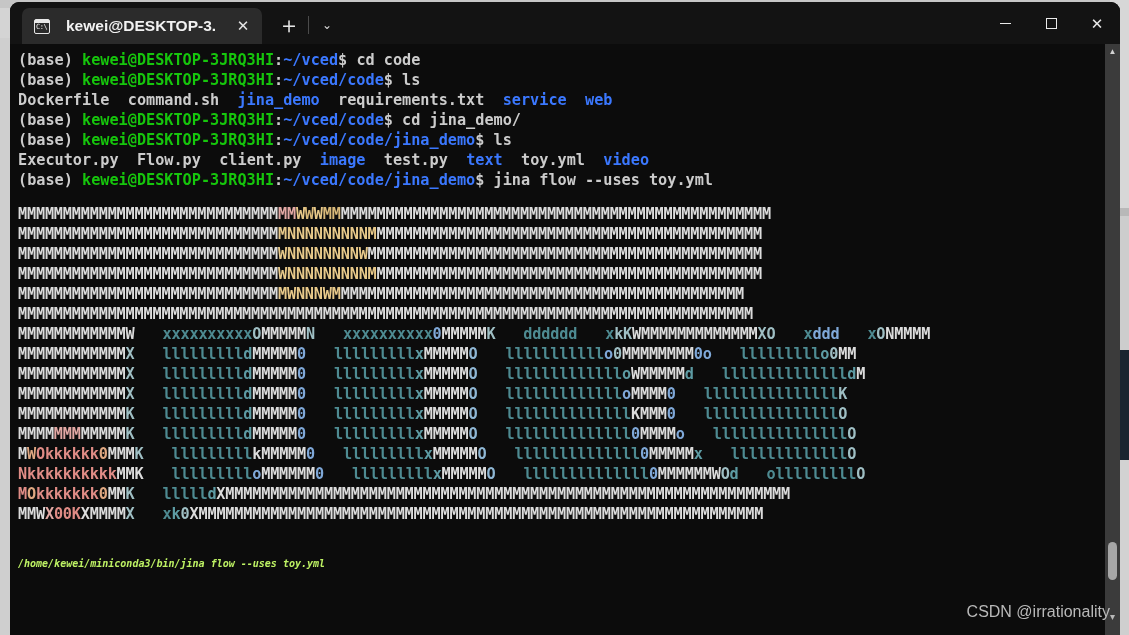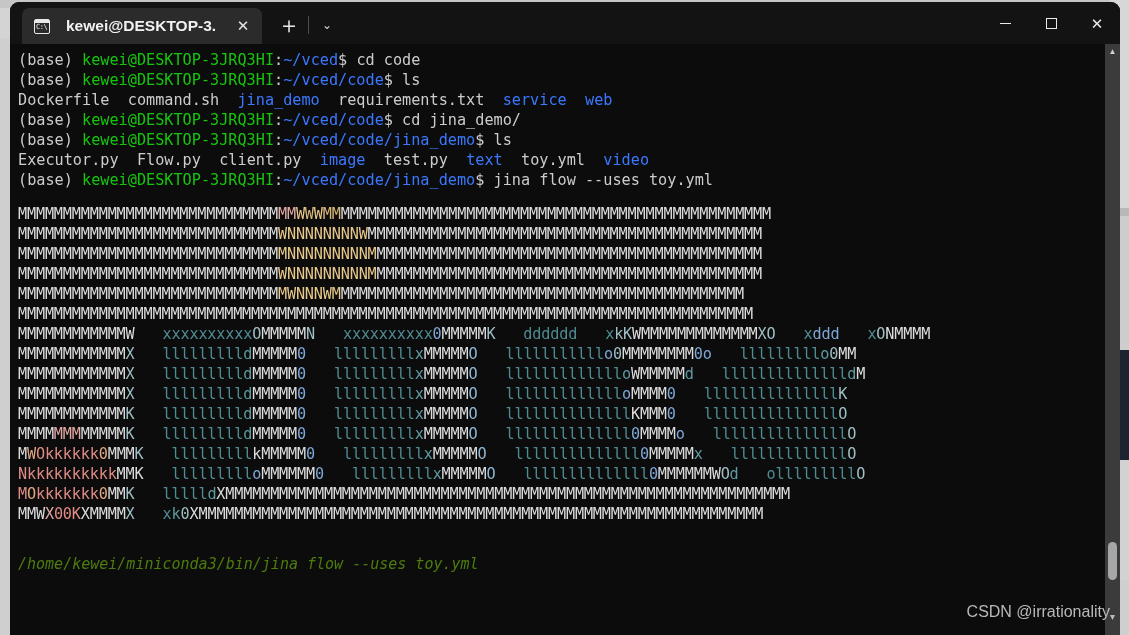--- a/index.html
+++ b/index.html
@@ -139,20 +139,21 @@
   .wc .glyph-min { display:block; width: 11px; height: 1px; background: #eaeaea; }
   .wc .glyph-max { display:block; width: 11px; height: 11px; border: 1px solid #eaeaea; box-sizing: border-box; }
   .wc .glyph-close { font-size: 15px; line-height: 15px; }
 
   
   .term {
     position: relative;
     height: 591px;
     background: #0c0c0c;
     overflow: hidden;
+    font-weight: bold;
   }
   .term-inner {
     padding: 6px 0 0 8px;
   }
   .line {
     font-family: "DejaVu Sans Mono", monospace;
     font-size: 15.2px;
     line-height: 20px;
     white-space: pre;
     color: #cccccc;
@@ -180,24 +181,24 @@
   .a-tl2{ color: #5d9ba3; }
   .a-bl { color: #7fa8d8; }
   .a-sl { color: #8fb7d4; }
   .a-rd { color: #e08c86; }
   .a-or { color: #e0a882; }
   .a-dk { color: #9fbfc4; }
 
   .statusline {
     margin-top: 30px;
     font-family: "DejaVu Sans Mono", monospace;
-    font-size: 15px;
+    font-size: 10px;
     line-height: 20px;
     white-space: pre;
-    color: #4d7c0f;
+    color: #bef264;
     font-style: italic;
   }
 
   
   .sb {
     position: absolute;
     right: 0; top: 0;
     width: 15px;
     height: 591px;
     background: #3b3b3b;
@@ -282,22 +283,22 @@
             <div class="line"><span class="c-white">(base) </span><span class="c-green">kewei@DESKTOP-3JRQ3HI</span><span class="c-white">:</span><span class="c-blue">~/vced</span><span class="c-white">$ </span><span class="c-white">cd code</span></div>
             <div class="line"><span class="c-white">(base) </span><span class="c-green">kewei@DESKTOP-3JRQ3HI</span><span class="c-white">:</span><span class="c-blue">~/vced/code</span><span class="c-white">$ </span><span class="c-white">ls</span></div>
             <div class="line"><span class="c-white">Dockerfile</span><span class="c-white">  </span><span class="c-white">command.sh</span><span class="c-white">  </span><span class="c-blue">jina_demo</span><span class="c-white">  </span><span class="c-white">requirements.txt</span><span class="c-white">  </span><span class="c-blue">service</span><span class="c-white">  </span><span class="c-blue">web</span></div>
             <div class="line"><span class="c-white">(base) </span><span class="c-green">kewei@DESKTOP-3JRQ3HI</span><span class="c-white">:</span><span class="c-blue">~/vced/code</span><span class="c-white">$ </span><span class="c-white">cd jina_demo/</span></div>
             <div class="line"><span class="c-white">(base) </span><span class="c-green">kewei@DESKTOP-3JRQ3HI</span><span class="c-white">:</span><span class="c-blue">~/vced/code/jina_demo</span><span class="c-white">$ </span><span class="c-white">ls</span></div>
             <div class="line"><span class="c-white">Executor.py</span><span class="c-white">  </span><span class="c-white">Flow.py</span><span class="c-white">  </span><span class="c-white">client.py</span><span class="c-white">  </span><span class="c-blue">image</span><span class="c-white">  </span><span class="c-white">test.py</span><span class="c-white">  </span><span class="c-blue">text</span><span class="c-white">  </span><span class="c-white">toy.yml</span><span class="c-white">  </span><span class="c-blue">video</span></div>
             <div class="line"><span class="c-white">(base) </span><span class="c-green">kewei@DESKTOP-3JRQ3HI</span><span class="c-white">:</span><span class="c-blue">~/vced/code/jina_demo</span><span class="c-white">$ </span><span class="c-white">jina flow --uses toy.yml</span></div>
           </div>
         <div class="art" id="ascii-art">
             <div class="artline"><span class="a-w">MMMMMMMMMMMMMMMMMMMMMMMMMMMMM</span><span class="a-pk">MM</span><span class="a-gd">W</span><span class="a-gd2">W</span><span class="a-gd">W</span><span class="a-gd2">MM</span><span class="a-w">MMMMMMMMMMMMMMMMMMMMMMMMMMMMMMMMMMMMMMMMMMMMMMMM</span></div>
+            <div class="artline"><span class="a-w">MMMMMMMMMMMMMMMMMMMMMMMMMMMMM</span><span class="a-gd">MNNNNNNNNNM</span><span class="a-w">MMMMMMMMMMMMMMMMMMMMMMMMMMMMMMMMMMMMMMMMMMM</span></div>
             <div class="artline"><span class="a-w">MMMMMMMMMMMMMMMMMMMMMMMMMMMMM</span><span class="a-gd">WNNNNNNNNW</span><span class="a-w">MMMMMMMMMMMMMMMMMMMMMMMMMMMMMMMMMMMMMMMMMMMM</span></div>
-            <div class="artline"><span class="a-w">MMMMMMMMMMMMMMMMMMMMMMMMMMMMM</span><span class="a-gd">MNNNNNNNNNM</span><span class="a-w">MMMMMMMMMMMMMMMMMMMMMMMMMMMMMMMMMMMMMMMMMMM</span></div>
             <div class="artline"><span class="a-w">MMMMMMMMMMMMMMMMMMMMMMMMMMMMM</span><span class="a-gd">WNNNNNNNNNM</span><span class="a-w">MMMMMMMMMMMMMMMMMMMMMMMMMMMMMMMMMMMMMMMMMMM</span></div>
             <div class="artline"><span class="a-w">MMMMMMMMMMMMMMMMMMMMMMMMMMMMM</span><span class="a-gd">MWNNNWM</span><span class="a-w">MMMMMMMMMMMMMMMMMMMMMMMMMMMMMMMMMMMMMMMMMMMMM</span></div>
             <div class="artline"><span class="a-w">MMMMMMMMMMMMMMMMMMMMMMMMMMMMMMMMMMMMMMMMMMMMMMMMMMMMMMMMMMMMMMMMMMMMMMMMMMMMMMMMMM</span></div>
             <div class="artline"><span class="a-w">MMMMMMMMMMMM</span><span class="a-w">W</span><span class="a-tl">xxxxxxxxxx</span><span class="a-dk">O</span><span class="a-w">MMMMM</span><span class="a-dk">N</span><span class="a-tl">xxxxxxxxxx</span><span class="a-bl">0</span><span class="a-w">MMMMM</span><span class="a-dk">K</span><span class="a-tl">dddddd</span><span class="a-tl">x</span><span class="a-dk">k</span><span class="a-dk">K</span><span class="a-w">WMMMMMMMMMMMMM</span><span class="a-dk">X</span><span class="a-dk">O</span><span class="a-tl">x</span><span class="a-bl">ddd</span><span class="a-tl">x</span><span class="a-dk">O</span><span class="a-w">N</span><span class="a-w">MMMM</span></div>
             <div class="artline"><span class="a-w">MMMMMMMMMMMM</span><span class="a-dk">X</span><span class="a-tl">lllllllll</span><span class="a-tl2">d</span><span class="a-w">MMMMM</span><span class="a-bl">0</span><span class="a-tl">lllllllll</span><span class="a-tl2">x</span><span class="a-w">MMMMM</span><span class="a-sl">O</span><span class="a-tl">lllllllllll</span><span class="a-bl">o</span><span class="a-dk">0</span><span class="a-w">MMMMMMMM</span><span class="a-bl">0</span><span class="a-bl">o</span><span class="a-tl">lllllllll</span><span class="a-tl2">o</span><span class="a-dk">0</span><span class="a-w">MM</span></div>
             <div class="artline"><span class="a-w">MMMMMMMMMMMM</span><span class="a-dk">X</span><span class="a-tl">lllllllll</span><span class="a-tl2">d</span><span class="a-w">MMMMM</span><span class="a-bl">0</span><span class="a-tl">lllllllll</span><span class="a-tl2">x</span><span class="a-w">MMMMM</span><span class="a-sl">O</span><span class="a-tl">lllllllllllll</span><span class="a-tl2">o</span><span class="a-w">W</span><span class="a-w">MMMMM</span><span class="a-tl2">d</span><span class="a-tl">llllllllllllll</span><span class="a-tl2">d</span><span class="a-w">M</span></div>
             <div class="artline"><span class="a-w">MMMMMMMMMMMM</span><span class="a-dk">X</span><span class="a-tl">lllllllll</span><span class="a-tl2">d</span><span class="a-w">MMMMM</span><span class="a-bl">0</span><span class="a-tl">lllllllll</span><span class="a-tl2">x</span><span class="a-w">MMMMM</span><span class="a-sl">O</span><span class="a-tl">lllllllllllll</span><span class="a-bl">o</span><span class="a-w">MMMM</span><span class="a-bl">0</span><span class="a-tl">lllllllllllllll</span><span class="a-dk">K</span></div>
             <div class="artline"><span class="a-w">MMMMMMMMMMMM</span><span class="a-dk">K</span><span class="a-tl">lllllllll</span><span class="a-tl2">d</span><span class="a-w">MMMMM</span><span class="a-bl">0</span><span class="a-tl">lllllllll</span><span class="a-tl2">x</span><span class="a-w">MMMMM</span><span class="a-sl">O</span><span class="a-tl">llllllllllllll</span><span class="a-w">K</span><span class="a-w">MMM</span><span class="a-bl">0</span><span class="a-tl">lllllllllllllll</span><span class="a-dk">O</span></div>
             <div class="artline"><span class="a-w">MMMM</span><span class="a-pk">MMM</span><span class="a-w">MMMMM</span><span class="a-dk">K</span><span class="a-tl">lllllllll</span><span class="a-tl2">d</span><span class="a-w">MMMMM</span><span class="a-bl">0</span><span class="a-tl">lllllllll</span><span class="a-tl2">x</span><span class="a-w">MMMMM</span><span class="a-sl">O</span><span class="a-tl">llllllllllllll</span><span class="a-bl">0</span><span class="a-w">MMMM</span><span class="a-bl">o</span><span class="a-tl">lllllllllllllll</span><span class="a-dk">O</span></div>
             <div class="artline"><span class="a-w">M</span><span class="a-or">W</span><span class="a-rd">O</span><span class="a-rd">kkkkkk</span><span class="a-or">0</span><span class="a-w">MMM</span><span class="a-dk">K</span><span class="a-tl">lllllllll</span><span class="a-w">k</span><span class="a-w">MMMMM</span><span class="a-bl">0</span><span class="a-tl">lllllllll</span><span class="a-tl2">x</span><span class="a-w">MMMMM</span><span class="a-sl">O</span><span class="a-tl">llllllllllllll</span><span class="a-bl">0</span><span class="a-w">MMMMM</span><span class="a-tl2">x</span><span class="a-tl">lllllllllllll</span><span class="a-dk">O</span></div>

